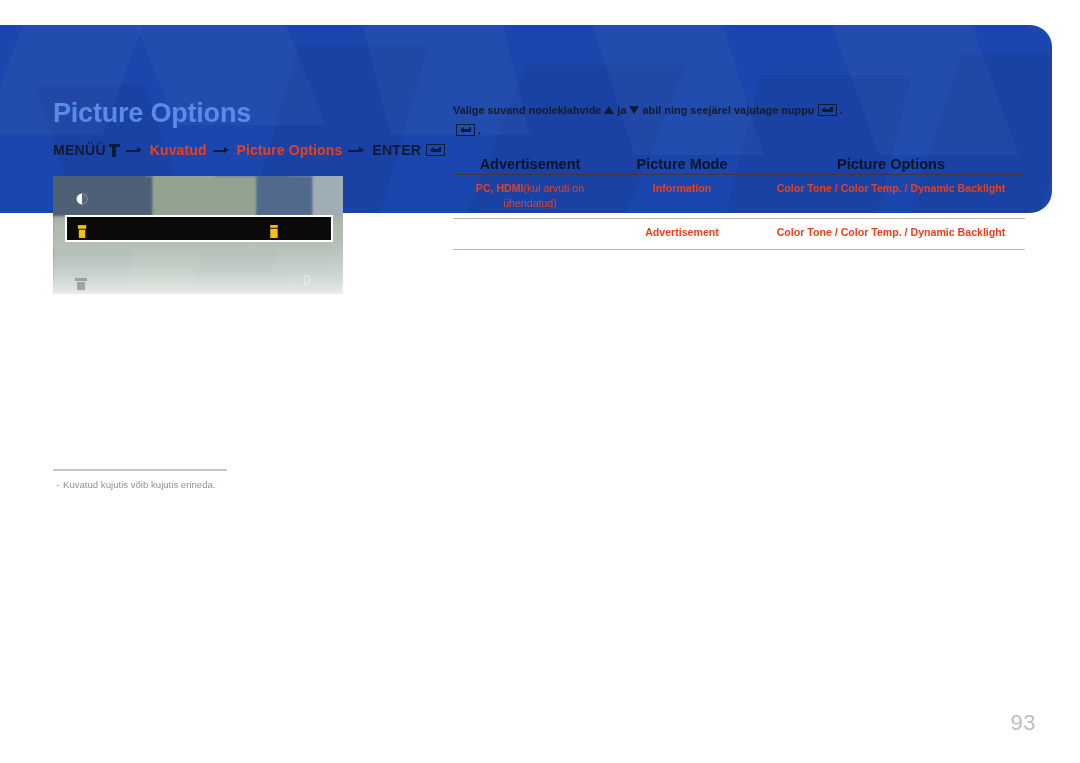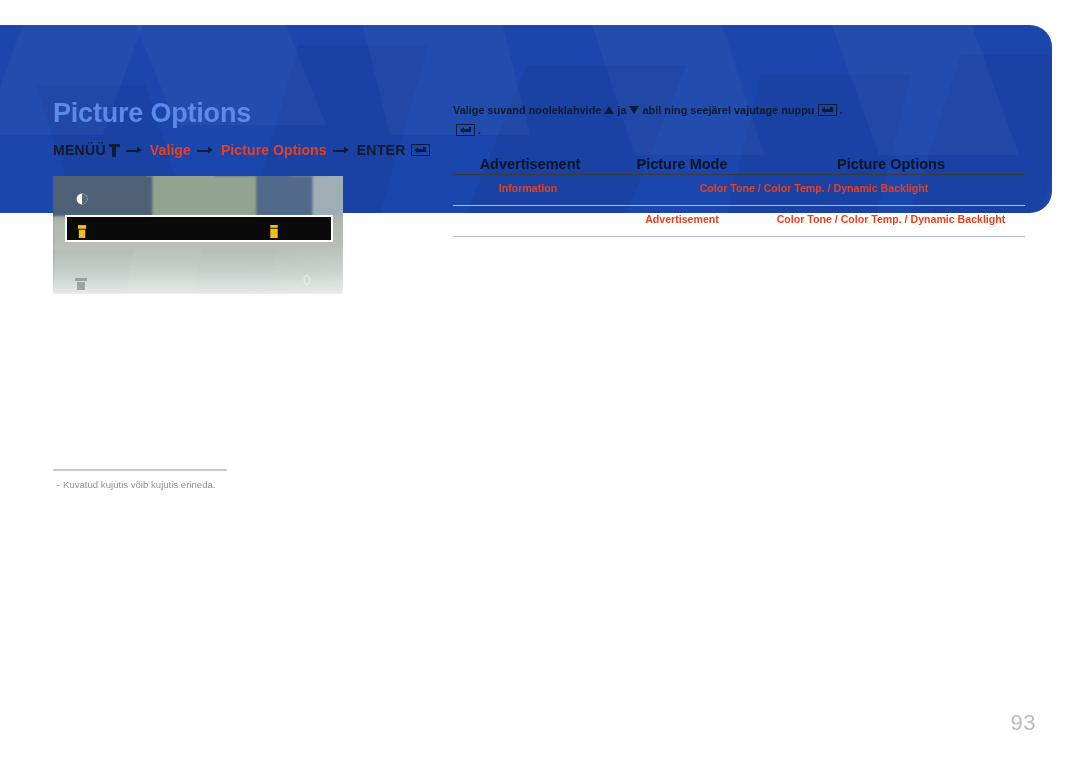--- a/index.html
+++ b/index.html
@@ -392,21 +392,21 @@
       <div class="poly dark" style="left:960px; top:30px;  width:130px; height:190px; transform:skewX(-18deg);"></div>
     </div>
   </div>
 
   <div class="page-title">Picture Options</div>
 
   <div class="breadcrumb">
     <span class="bc-text">MENÜÜ</span>
     <span class="key-menu"></span>
     <span class="bc-arrow"></span>
-    <span class="bc-red">Valige</span>
+    <span class="bc-red">Kuvatud</span>
     <span class="bc-arrow"></span>
     <span class="bc-red">Picture Options</span>
     <span class="bc-arrow"></span>
     <span class="bc-text">ENTER</span>
     <span class="key-enter">
         <i class="tail"></i>
       </span>
   </div>
 
   <div class="tv-shot">
@@ -476,20 +476,23 @@
 
   <div class="tbl">
     <div class="tbl-head">
       <div class="th c1">Advertisement</div>
       <div class="th c2">Picture Mode</div>
       <div class="th c3">Picture Options</div>
     </div>
     <div class="rule-thick"></div>
 
     <div class="tbl-row">
+      <div class="td c1">
+        <span class="bold" style="font-weight:bold">PC, HDMI</span><span class="plain">(kui arvuti on ühendatud)</span>
+      </div>
       <div class="td c2 bold">Information</div>
       <div class="td c3 bold">Color Tone / Color Temp. / Dynamic Backlight</div>
     </div>
     <div class="rule-thin"></div>
 
     <div class="tbl-row">
       <div class="td c1">
         <span class="bold" style="font-weight:bold"></span><span class="plain"></span>
       </div>
       <div class="td c2 bold">Advertisement</div>

